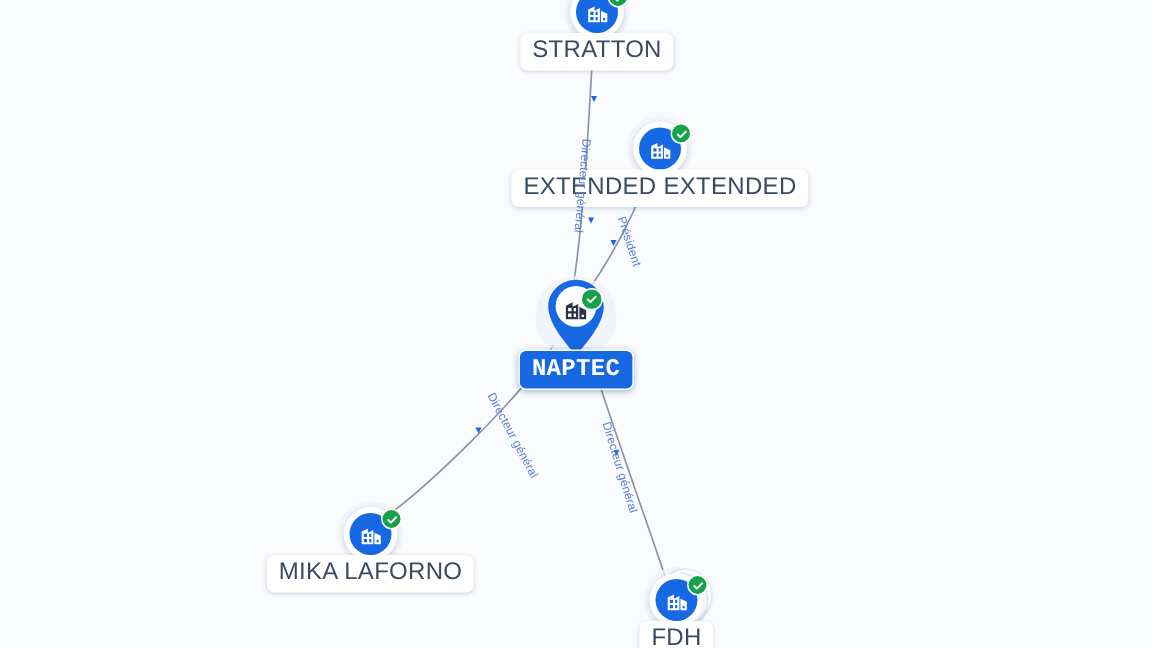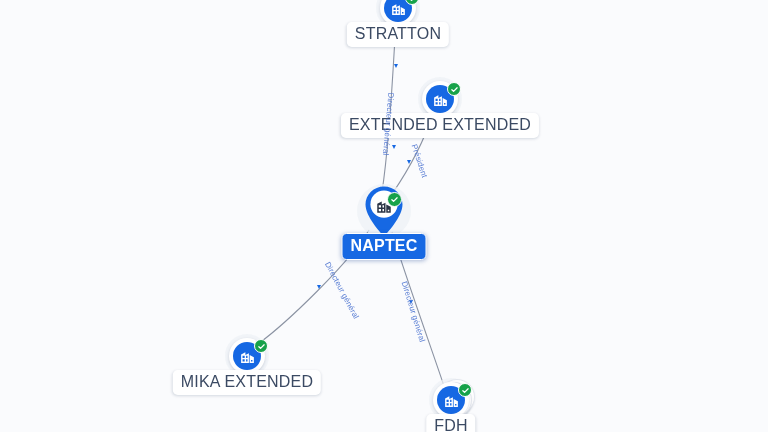--- a/index.html
+++ b/index.html
@@ -105,20 +105,21 @@
     padding: 3px 8px 4px 8px;
     border-radius: 5px;
     box-shadow: 0 1px 3px rgba(20,40,80,.17);
   }
   .node-label.selected {
     background: #1668e3;
     color: #ffffff;
     font-weight: bold;
     border: 1.5px solid #ffffff;
     box-shadow: 0 1px 4px rgba(20,60,140,.35);
+    font-family: Liberation Mono, monospace;
   }
   .edge-label {
     position: absolute;
     color: #5b7fd4;
     font-size: 8px;
     letter-spacing: .1px;
     white-space: nowrap;
     transform-origin: 0 50%;
     pointer-events: none;
   }
@@ -205,21 +206,21 @@
     <div class="disc" style="width:28px;height:28px;">
       <svg width="17" height="17" viewBox="0 0 24 24" aria-hidden="true">
         <path fill="#ffffff" d="M3 21V9l6-3v4l5-2.5V21H3zm2-2h3v-3H5v3zm0-5h3v-3H5v3zm5 5h2v-3h-2v3zm0-5h2v-3h-2v3zM15 21V10l6 3v8h-6zm2-2h2v-2h-2v2z"></path>
       </svg>
     </div>
     <div class="check-badge" style="width:14px;height:14px;left:7px;top:-17px;">
       <svg width="9" height="9" viewBox="0 0 24 24" aria-hidden="true">
         <path fill="none" stroke="#ffffff" stroke-width="3.4" stroke-linecap="round" stroke-linejoin="round" d="M5 12.5l4.5 4.5L19 7.5"></path>
       </svg>
     </div>
-    <div class="node-label" style="top:14px;">MIKA EXTENDED</div>
+    <div class="node-label" style="top:14px;">MIKA LAFORNO</div>
   </div>
 
   <div class="node" style="left:451px; top:400px;">
     <div class="node-halo" style="width:44px;height:44px;"></div>
     <div class="stack-card" style="width:34px;height:34px;margin-left:-12px;margin-top:-21px;"></div>
     <div class="stack-card" style="width:34px;height:34px;margin-left:-15px;margin-top:-18px;"></div>
     <div class="disc-ring" style="width:36px;height:36px;"></div>
     <div class="disc" style="width:28px;height:28px;">
       <svg width="17" height="17" viewBox="0 0 24 24" aria-hidden="true">
         <path fill="#ffffff" d="M3 21V9l6-3v4l5-2.5V21H3zm2-2h3v-3H5v3zm0-5h3v-3H5v3zm5 5h2v-3h-2v3zm0-5h2v-3h-2v3zM15 21V10l6 3v8h-6zm2-2h2v-2h-2v2z"></path>

